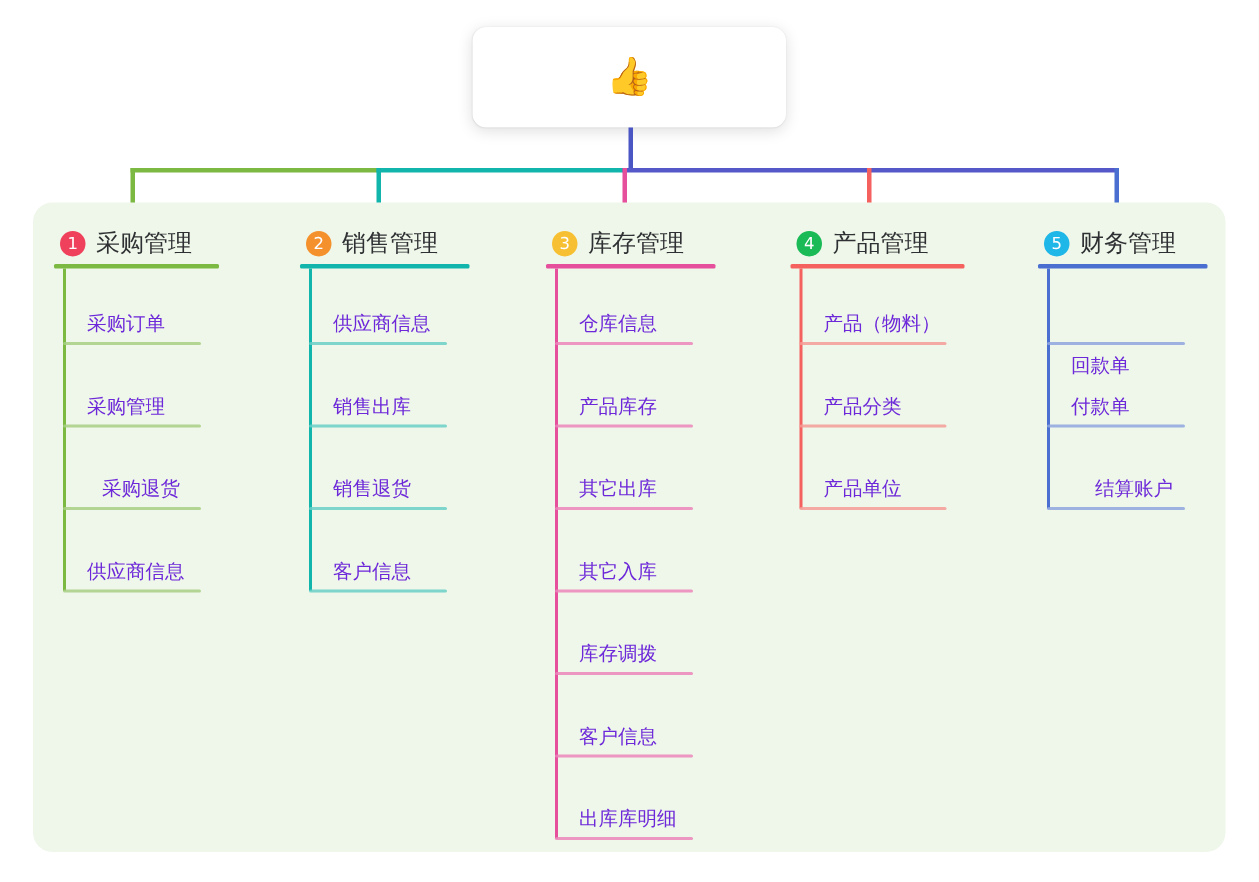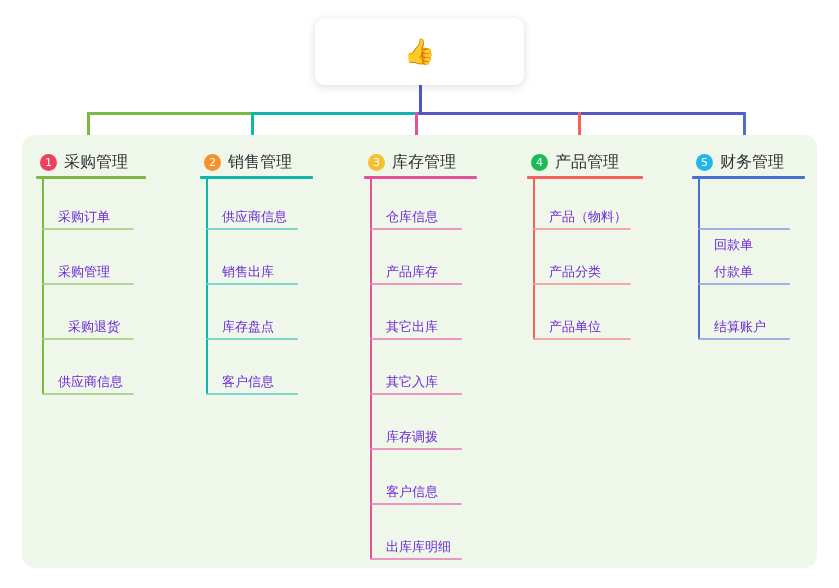--- a/index.html
+++ b/index.html
@@ -110,21 +110,21 @@
           <div class="col-head" style="top: 13px; position: absolute;">
             <span class="badge" style="background: rgb(245, 145, 44);">2</span>
             <span class="col-title">销售管理</span>
           </div>
           <div class="head-rule" style="top: 41px; width: 113px; background: rgb(18, 181, 171);"></div>
           <div class="spine" style="left: 6px; top: 44px; height: 215px; background: rgb(18, 181, 171);"></div>
           <div class="item" style="top: 72px; left: 0px;"><span class="item-label">供应商信息</span></div>
           <div class="item-rule" style="top: 93px; left: 6px; width: 92px; background: rgb(105, 207, 199);"></div>
           <div class="item" style="top: 127px; left: 0px;"><span class="item-label">销售出库</span></div>
           <div class="item-rule" style="top: 148px; left: 6px; width: 92px; background: rgb(105, 207, 199);"></div>
-          <div class="item" style="top: 182px; left: 0px;"><span class="item-label">库存盘点</span></div>
+          <div class="item" style="top: 182px; left: 0px;"><span class="item-label">销售退货</span></div>
           <div class="item-rule" style="top: 203px; left: 6px; width: 92px; background: rgb(105, 207, 199);"></div>
           <div class="item" style="top: 237px; left: 0px;"><span class="item-label">客户信息</span></div>
           <div class="item-rule" style="top: 258px; left: 6px; width: 92px; background: rgb(105, 207, 199);"></div>
         </div>
         <div class="col" style="left: 342px;">
           <div class="col-head" style="top: 13px; position: absolute;">
             <span class="badge" style="background: rgb(247, 192, 51);">3</span>
             <span class="col-title">库存管理</span>
           </div>
           <div class="head-rule" style="top: 41px; width: 113px; background: rgb(229, 79, 155);"></div>
@@ -162,19 +162,19 @@
           <div class="col-head" style="top: 13px; position: absolute;">
             <span class="badge" style="background: rgb(31, 182, 232);">5</span>
             <span class="col-title">财务管理</span>
           </div>
           <div class="head-rule" style="top: 41px; width: 113px; background: rgb(74, 111, 208);"></div>
           <div class="spine" style="left: 6px; top: 44px; height: 160px; background: rgb(74, 111, 208);"></div>
           <div class="item" style="top: 72px; left: 0px; margin-top: 28px;"><span class="item-label">回款单</span></div>
           <div class="item-rule" style="top: 93px; left: 6px; width: 92px; background: rgb(143, 166, 224);"></div>
           <div class="item" style="top: 127px; left: 0px;"><span class="item-label">付款单</span></div>
           <div class="item-rule" style="top: 148px; left: 6px; width: 92px; background: rgb(143, 166, 224);"></div>
-          <div class="item" style="top: 182px; left: 0px;"><span class="item-label">结算账户</span></div>
+          <div class="item" style="top: 182px; left: 16px;"><span class="item-label">结算账户</span></div>
           <div class="item-rule" style="top: 203px; left: 6px; width: 92px; background: rgb(143, 166, 224);"></div>
         </div>
       </div>
   </div>
 
 </div>
 
 </body></html>

